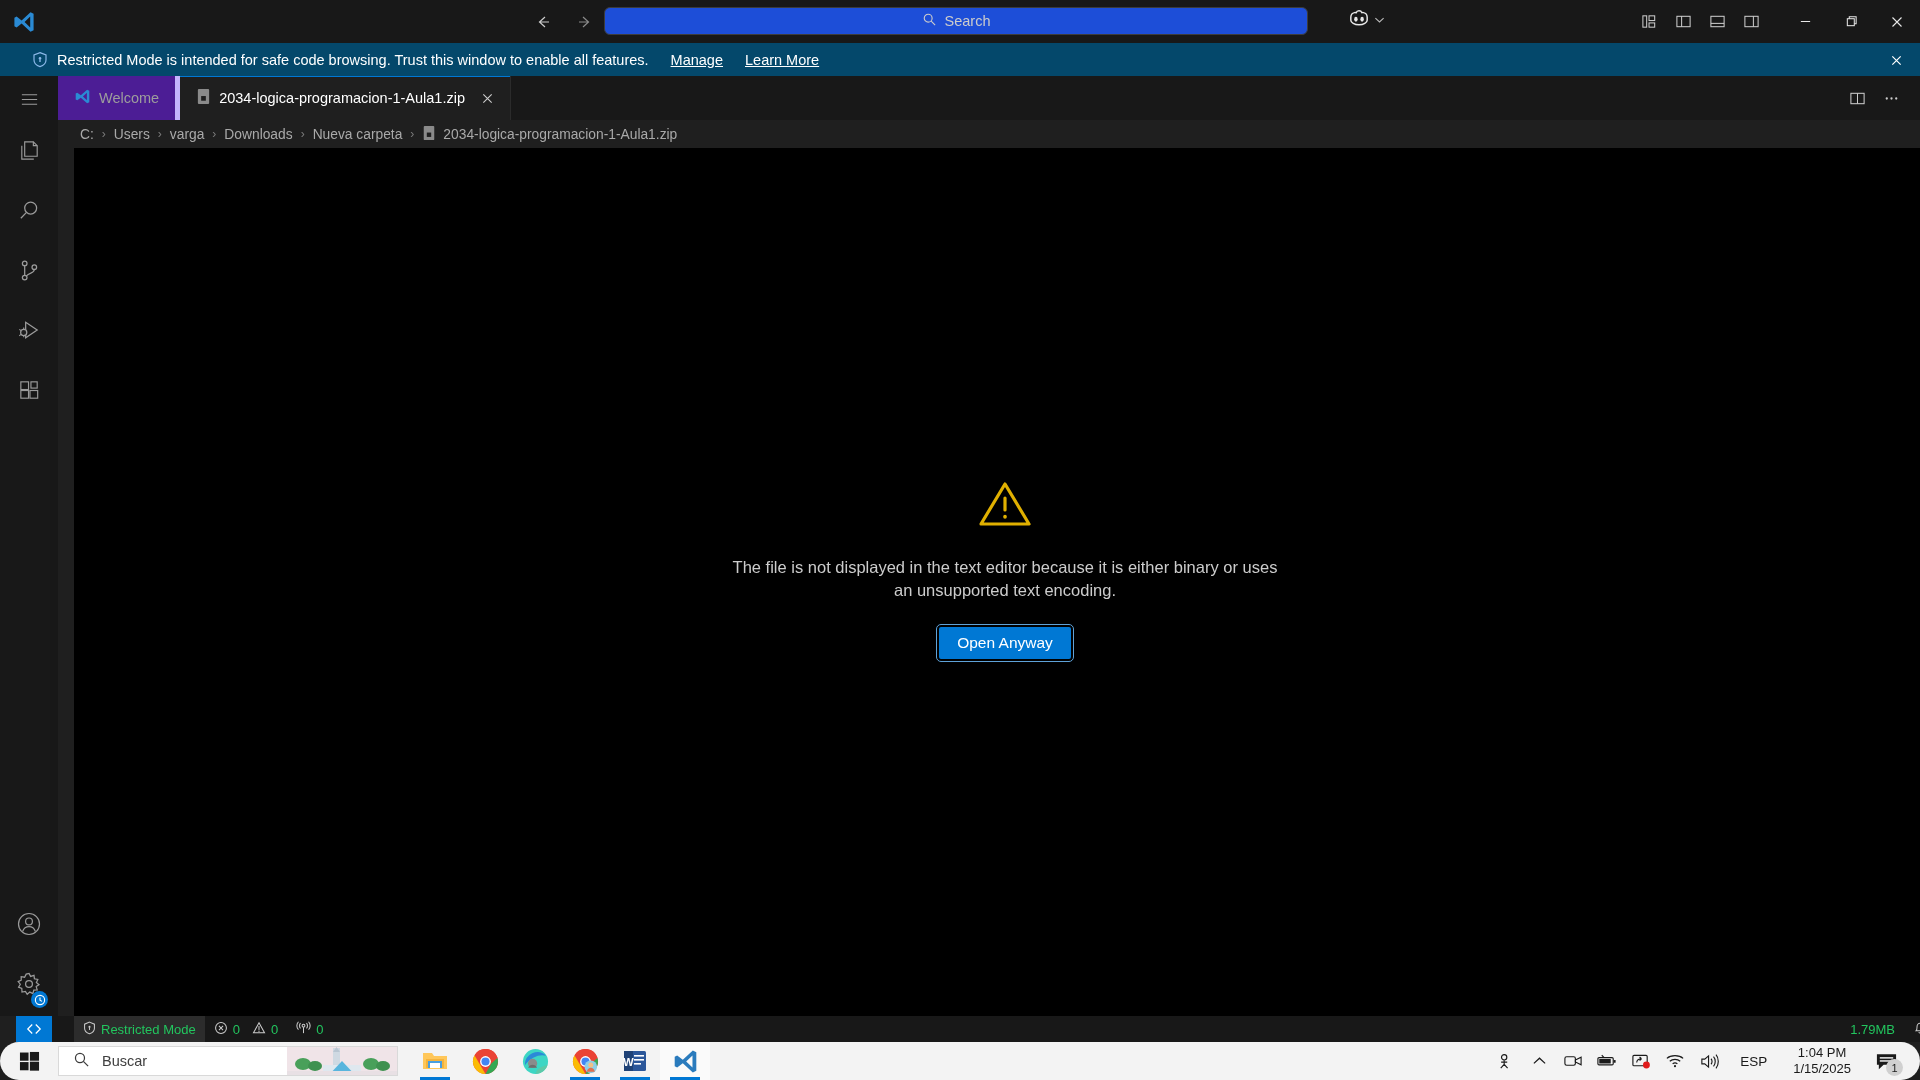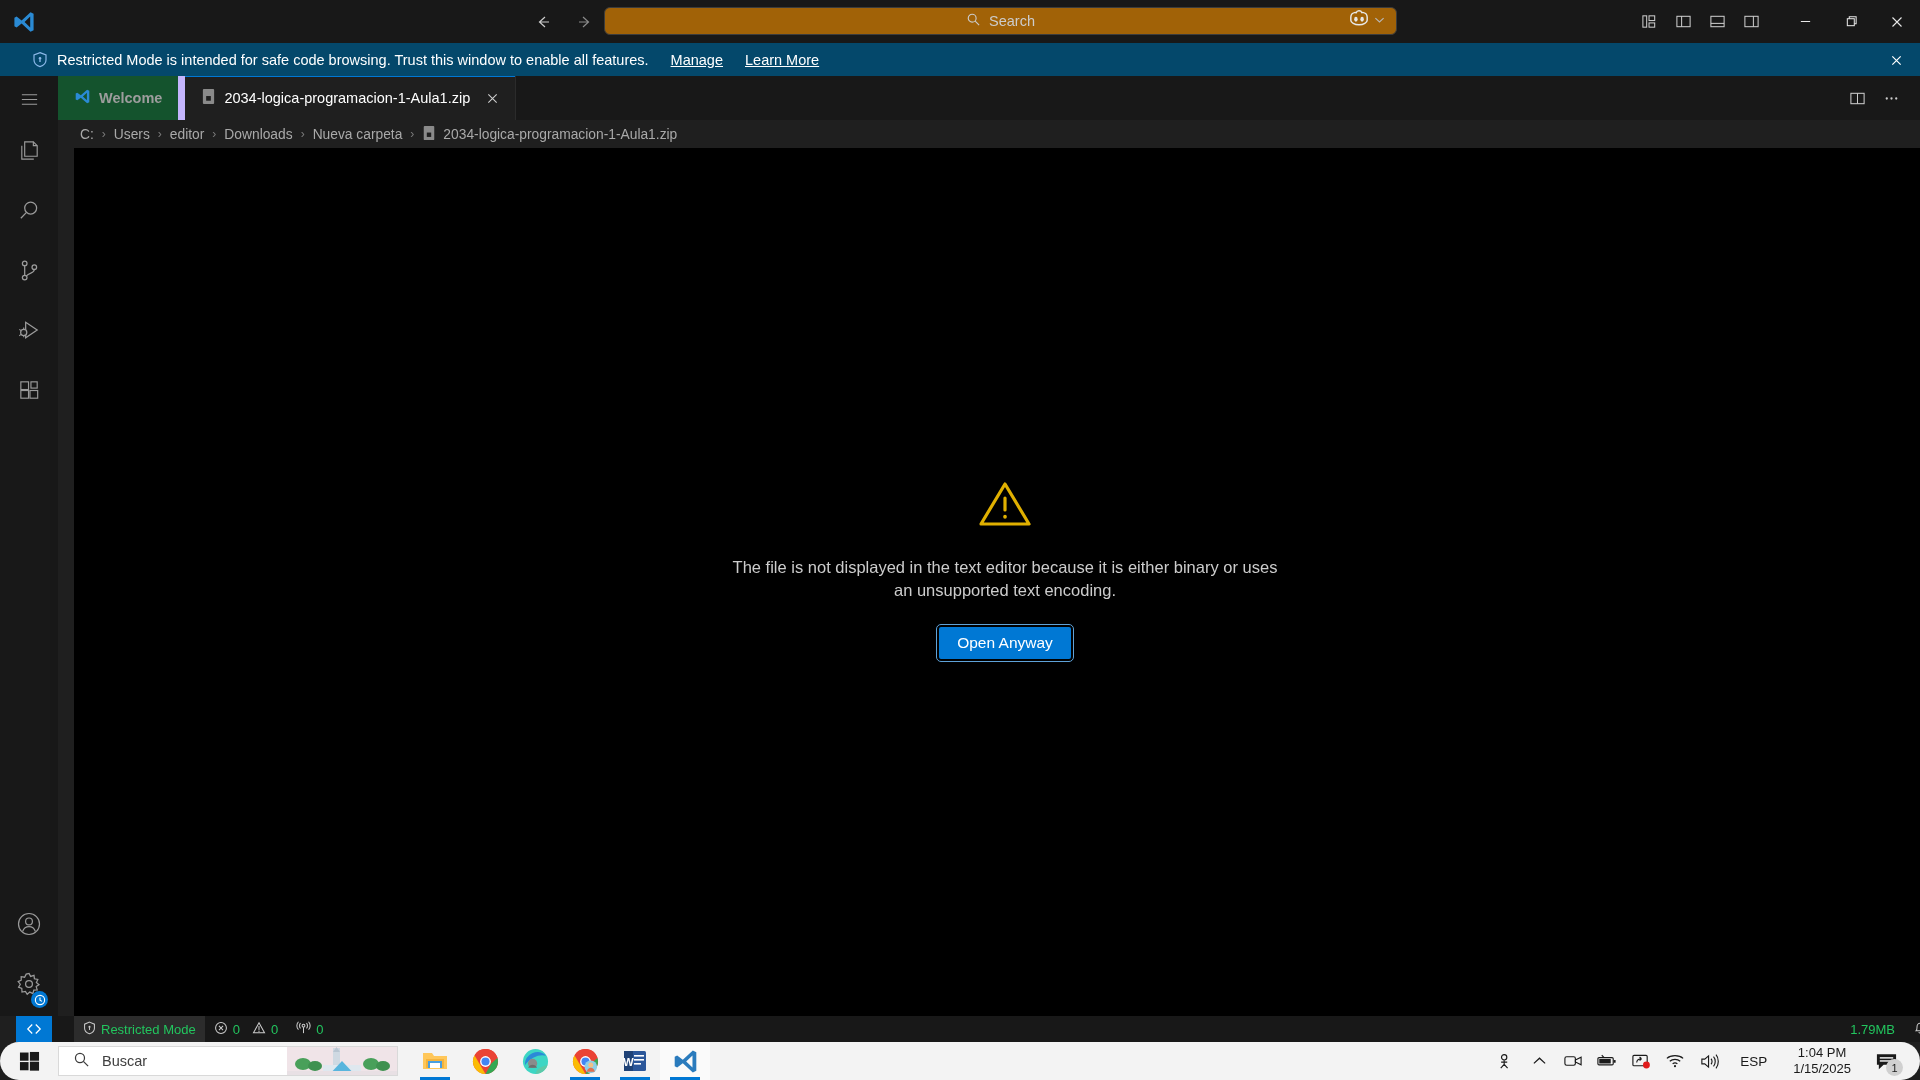--- a/index.html
+++ b/index.html
@@ -18,22 +18,22 @@
     background: #181818; display: flex; align-items: center;
   }
   .tb-logo { width: 48px; display: flex; align-items: center; justify-content: center; }
   .tb-nav { display: flex; align-items: center; gap: 12px; margin-left: 480px; }
   .tb-arrow {
     width: 30px; height: 28px; display: flex; align-items: center; justify-content: center;
     color: #cccccc; font-size: 19px; line-height: 1;
   }
   .tb-arrow.dim { color: #8a8a8a; }
   .search-box {
-    position: absolute; left: 604px; top: 7px; width: 793px; height: 28px;
-    background: #a16207; border: 1px solid #3c3c3c; border-radius: 6px;
+    position: absolute; left: 604px; top: 7px; width: 704px; height: 28px;
+    background: #1d4ed8; border: 1px solid #3c3c3c; border-radius: 6px;
     display: flex; align-items: center; justify-content: center; gap: 8px;
   }
   .search-box .s-label { color: #cccccc; font-size: 14.5px; }
   .copilot-wrap {
     position: absolute; left: 1348px; top: 8px;
     display: flex; align-items: center; gap: 4px;
   }
   .chev-down { color: #b8b8b8; font-size: 11px; }
   .tb-right {
     position: absolute; right: 0; top: 0; height: 43px;
@@ -83,21 +83,21 @@
 
   
   .tabbar {
     position: absolute; top: 76px; left: 58px; width: 1862px; height: 44px;
     background: #181818; display: flex; align-items: stretch;
   }
   .tab {
     display: flex; align-items: center; gap: 8px; padding: 0 16px;
     font-size: 14.5px; position: relative; height: 44px; cursor: default;
   }
-  .tab.inactive { background: #14532d; color: #9d9d9d; border-right: 7px solid #c4b5fd; font-weight: bold; }
+  .tab.inactive { background: #4c1d95; color: #9d9d9d; border-right: 5px solid #c4b5fd; }
   .tab.active {
     background: #1f1f1f; color: #ffffff; border-right: 1px solid #2b2b2b;
   }
   .tab.active::before {
     content: ""; position: absolute; top: 0; left: 0; right: 0; height: 1px; background: #0078d4;
   }
   .tab-close { margin-left: 8px; color: #cccccc; font-size: 15px; display: flex; }
   .tabbar-right {
     margin-left: auto; display: flex; align-items: center; gap: 4px; padding-right: 14px;
   }
@@ -425,21 +425,21 @@
         </svg>
       </div>
     </div>
   </div>
 
   <div class="breadcrumb">
     <span class="crumb">C:</span>
     <span class="crumb-sep">›</span>
     <span class="crumb">Users</span>
     <span class="crumb-sep">›</span>
-    <span class="crumb">editor</span>
+    <span class="crumb">varga</span>
     <span class="crumb-sep">›</span>
     <span class="crumb">Downloads</span>
     <span class="crumb-sep">›</span>
     <span class="crumb">Nueva carpeta</span>
     <span class="crumb-sep">›</span>
     <span class="crumb crumb-file">
       <span>
         <svg width="14" height="16" viewBox="0 0 16 18">
           <rect x="2" y="1" width="12" height="16" rx="1" fill="#8a8a8a"></rect>
           <rect x="5.5" y="8.5" width="5" height="5" fill="#1f1f1f"></rect>

